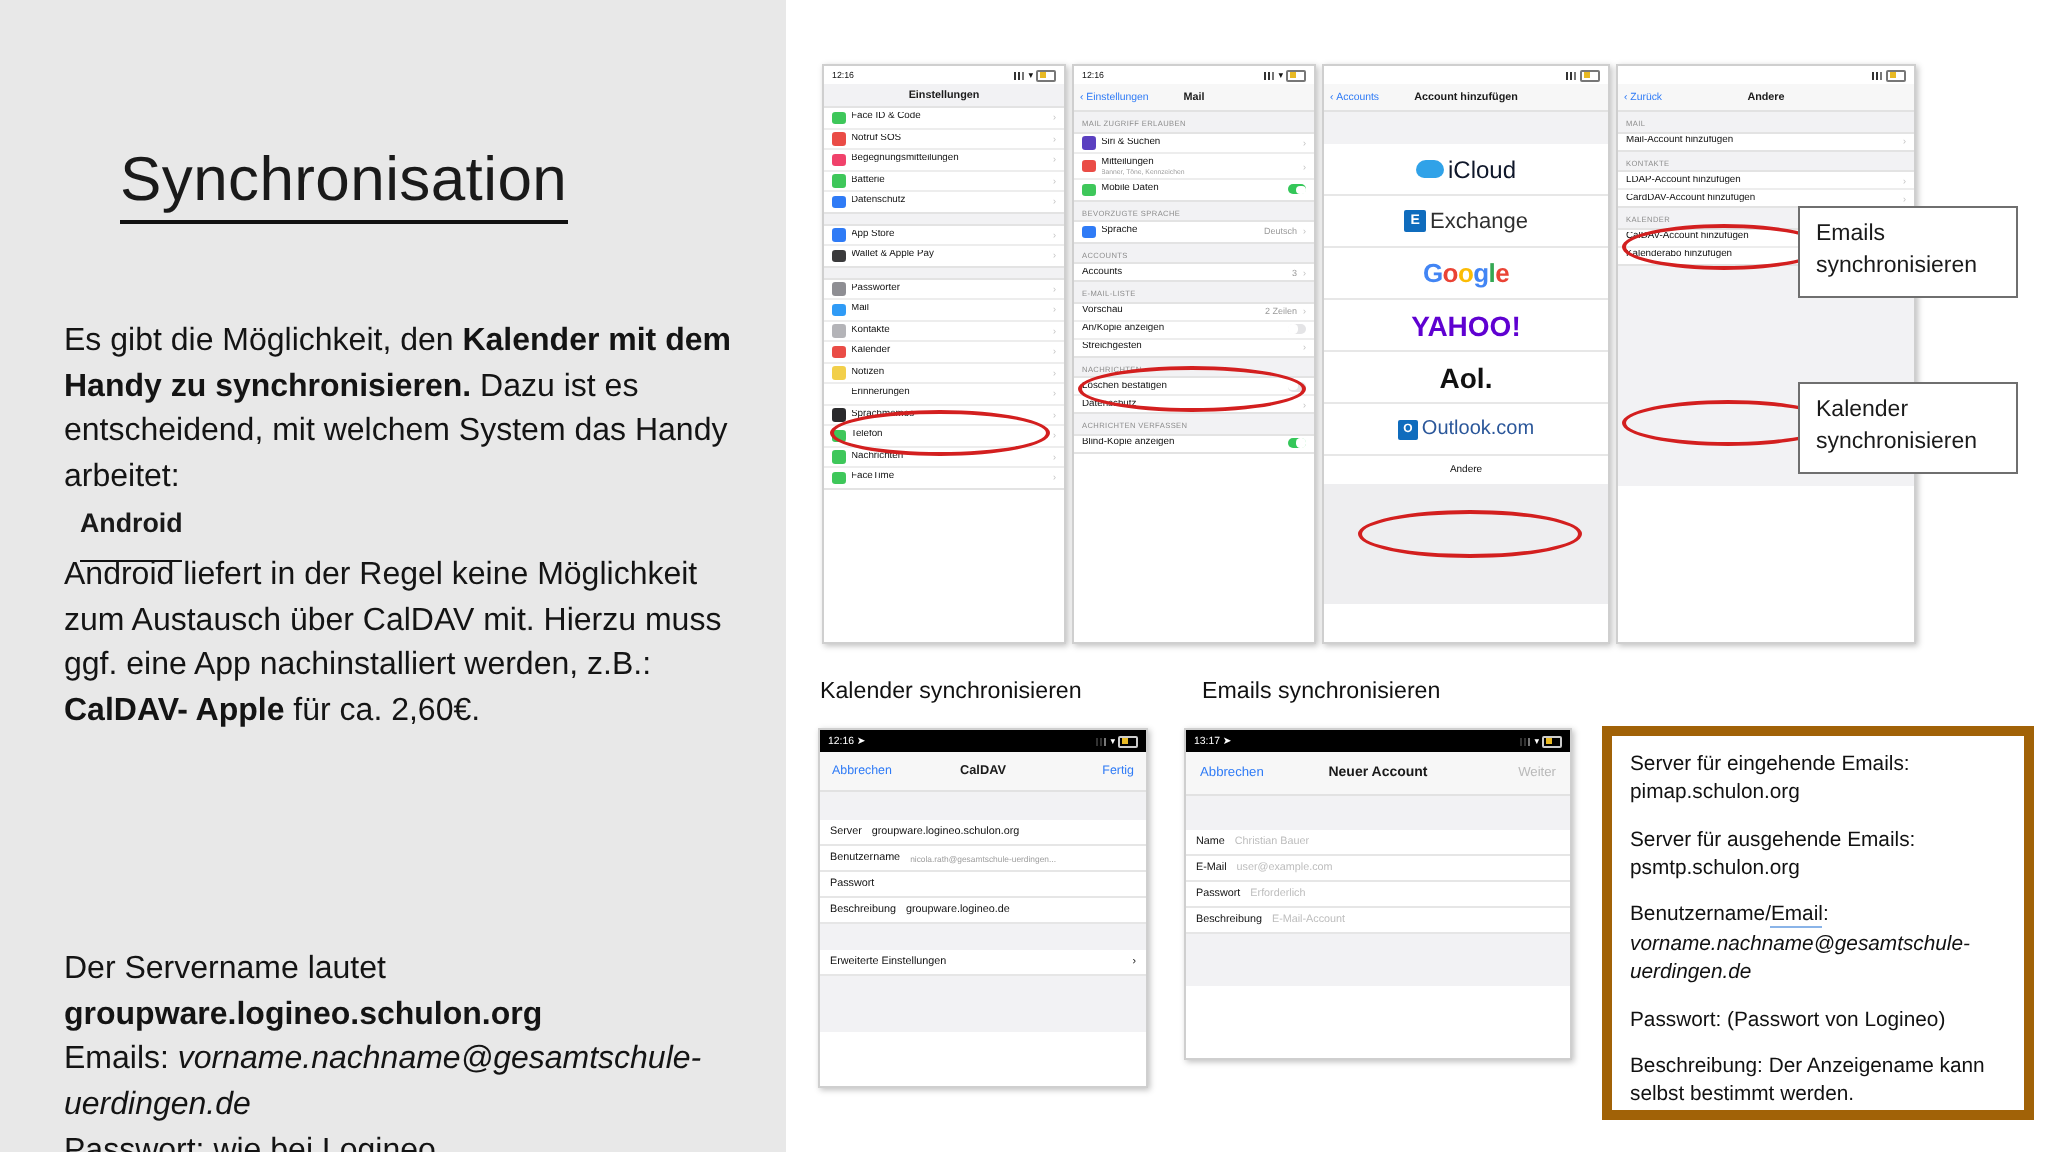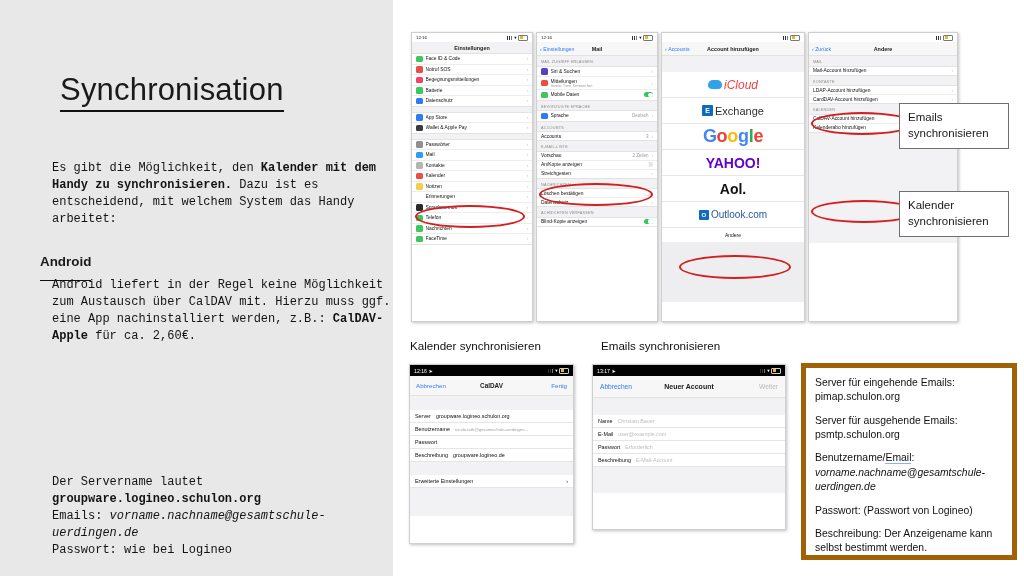--- a/index.html
+++ b/index.html
@@ -14,22 +14,22 @@
 
   
   .left{position:absolute;left:0;top:0;width:400px;height:576px;margin-top:32px;}
   .title{
     position:absolute;left:60px;top:40px;
     font-size:31px;font-weight:400;letter-spacing:.2px;
     border-bottom:2.5px solid #111;padding-bottom:2px;
     line-height:1.15;
   }
   .body-txt{
-    position:absolute;left:52px;width:340px;
-    font-size:12px;line-height:1.42;color:#141414;font-family:Liberation Mono, monospace;
+    position:absolute;left:32px;width:340px;
+    font-size:16px;line-height:1.42;color:#141414;
   }
   .p1{top:128px;}
   .h-android{position:absolute;left:40px;top:222px;font-size:13.4px;font-weight:bold;
     border-bottom:1.6px solid #111;padding-bottom:11px;display:inline-block;}
   .p2{top:245px;}
   .p3{top:338px;text-align:justify;}
   .p4{top:442px;}
   b{font-weight:bold;}
   i{font-style:italic;}
 
@@ -74,21 +74,21 @@
   .tgl{width:9px;height:5px;border-radius:3px;background:#34c759;position:relative;flex:none;}
   .tgl.off{background:#e4e4e6;}
   .tgl:after{content:"";position:absolute;top:.4px;right:.4px;width:4.2px;height:4.2px;border-radius:50%;background:#fff;}
   .tgl.off:after{right:auto;left:.4px;}
   .listtitle{text-align:center;font-size:5.4px;font-weight:bold;padding:3px 0 2px;background:#f2f2f4;}
 
   
   .prov{display:flex;align-items:center;justify-content:center;height:25px;
     border-bottom:.5px solid #e7e7e7;background:#fff;}
   .prov-txt{font-size:11px;font-weight:bold;letter-spacing:-.3px;}
-  .icloud{color:#ef4444;font-weight:400;font-size:12px;font-style:italic;}
+  .icloud{color:#0f172a;font-weight:400;font-size:12px;}
   .cloud-ic{display:inline-block;width:14px;height:9px;background:#30a2e8;
     border-radius:6px 6px 5px 5px;margin-right:2px;vertical-align:-1px;}
   .exch{color:#2f2f2f;font-size:11px;}
   .exbox{display:inline-block;width:11px;height:11px;background:#0f6cbd;color:#fff;
     font-size:7px;text-align:center;line-height:11px;border-radius:1px;margin-right:2px;vertical-align:-2px;font-weight:bold;}
   .g1{color:#4285f4}.g2{color:#ea4335}.g3{color:#fbbc05}.g4{color:#34a853}
   .yahoo{color:#5f01d1;font-size:14px;font-weight:bold;}
   .aol{color:#111;font-size:14px;font-weight:bold;}
   .outlook{color:#2b579a;font-size:10px;}
   .obox{display:inline-block;width:10px;height:10px;background:#0f6cbd;color:#fff;
@@ -363,21 +363,21 @@
       <div>
         <div class="prov">
           <span class="cloud-ic"></span>
             <span class="icloud">iCloud</span>
         </div>
         <div class="prov">
           <span class="exbox">E</span>
             <span class="exch">Exchange</span>
         </div>
         <div class="prov">
-          <span class="prov-txt" style="font-size:18px;"><span class="g1">G</span><span class="g2">o</span><span class="g3">o</span><span class="g1">g</span><span class="g4">l</span><span class="g2">e</span></span>
+          <span class="prov-txt" style="font-size:13px;"><span class="g1">G</span><span class="g2">o</span><span class="g3">o</span><span class="g1">g</span><span class="g4">l</span><span class="g2">e</span></span>
         </div>
         <div class="prov">
           <span class="yahoo">YAHOO!</span>
         </div>
         <div class="prov">
           <span class="aol">Aol.</span>
         </div>
         <div class="prov">
           <span class="obox">O</span>
             <span class="outlook">Outlook.com</span>

